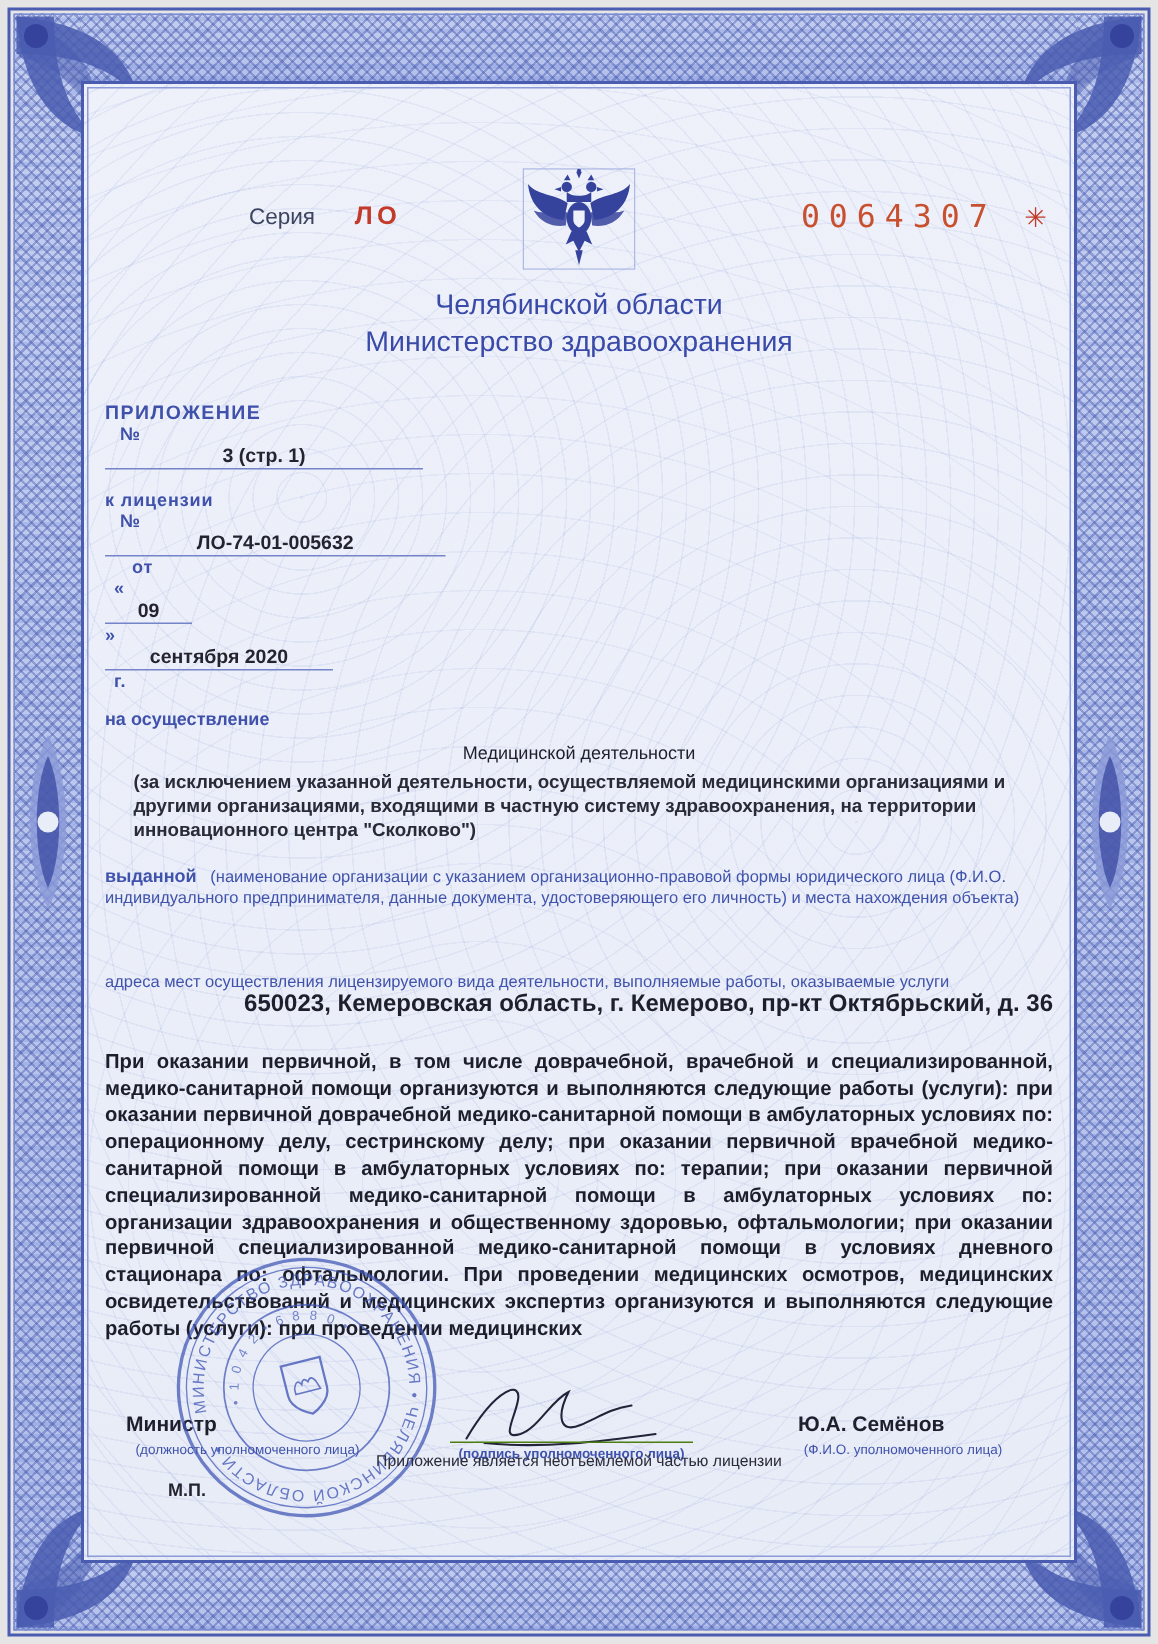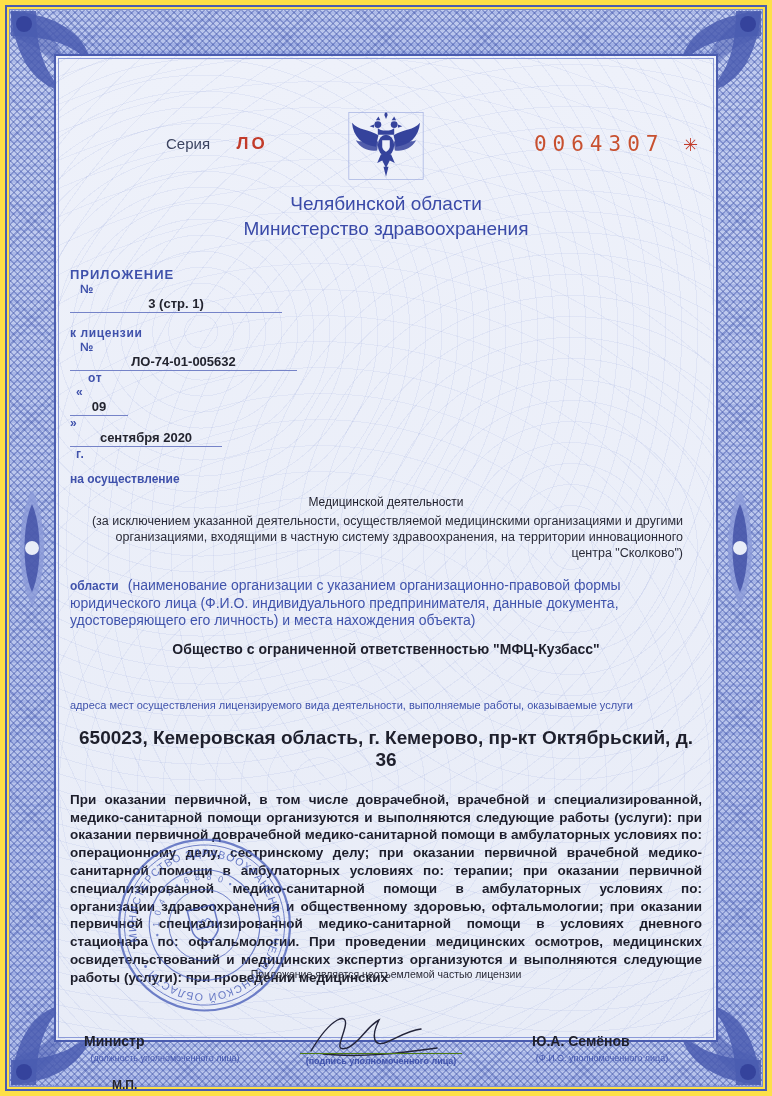--- a/index.html
+++ b/index.html
@@ -1,18 +1,18 @@
 <!DOCTYPE html>
 <html><head>
 <meta charset="utf-8">
 <style>
   html,body { margin:0; padding:0; background:#9aa2b8; }
   .page {
     position:relative; width:772px; height:1096px; margin:0 auto;
-    background:#fde047; overflow:hidden;
+    background:#e5e5e5; overflow:hidden;
     font-family:"Liberation Sans", sans-serif;
     color:#23242f;
   }
   
   .frame-line { position:absolute; pointer-events:none; }
   .fl-outer { inset:5px;  border:2px solid #4a5cb0; }
   .fl-mid   { inset:9px;  border:1px solid #7c8cd0; }
   .fl-inner { inset:54px; border:2px solid #4a5cb0; }
   .fl-inner2{ inset:58px; border:1px solid #8b9ad8; }
   .band {
@@ -61,27 +61,27 @@
   .lbl.caps { font-size:13px; letter-spacing:1px; }
   .nsign { margin:0 8px 0 10px; font-weight:bold; }
   .slot { display:inline-block; border-bottom:1px solid #7583c8; text-align:center;
           font-size:13px; font-weight:bold; color:#23242f; padding:0 6px 1px; }
   .slot.annex { min-width:200px; }
   .slot.lic   { min-width:215px; }
   .slot.day   { min-width:46px; }
   .slot.month { min-width:140px; }
   .purpose { margin-top:11px; font-size:12px; color:#3f51ab; font-weight:bold; }
   .act-title { margin-top:9px; text-align:center; font-size:12px; font-weight:normal; color:#1e1f2c; }
-  .act-note { margin:5px auto 16px; width:94%; text-align:right; font-size:12.5px; line-height:1.25; color:#2a2b38; font-weight:400; }
+  .act-note { margin:5px auto 16px; width:94%; text-align:left; font-size:12.5px; line-height:1.25; color:#2a2b38; font-weight:700; }
   .issued { margin-top:14px; font-size:11px; line-height:1.25; color:#4053ac; }
   .issued .lead { font-weight:bold; font-size:12px; margin-right:6px; }
-  .issued .tiny { font-size:14px; }
+  .issued .tiny { font-size:11px; }
   .org { margin-top:11px; text-align:center; font-size:14px; font-weight:bold; color:#1e1f2c; }
   .addr-label { margin-top:42px; font-size:11px; color:#4053ac; }
-  .addr-value { margin-top:16px; text-align:center; font-size:19px; font-weight:bold; color:#1e1f2c; }
+  .addr-value { text-align:right; font-size:16px; font-weight:bold; color:#1e1f2c; }
   .body-text { margin-top:20px; text-align:justify; font-size:13.5px; font-weight:bold; line-height:1.32; color:#1d1e2b; }
   .sig-row { margin-top:22px; display:grid; grid-template-columns:150px 1fr 170px; align-items:flex-end; }
   .sig-pos  { font-size:14px; font-weight:bold; color:#1e1f2c; padding-left:14px; }
   .sig-name { font-size:14px; font-weight:bold; color:#1e1f2c; padding-right:4px; }
   .sig-scribble { justify-self:center; margin-bottom:-14px; }
   .note-row { display:grid; grid-template-columns:190px 1fr 200px; margin-top:4px; font-size:9px; color:#4053ac; }
   .note-row .n { text-align:center; }
   .note-row .n.mid { border-top:1px solid #4d7c0f; padding-top:2px; margin:0 40px;font-weight:bold; }
   .seal-mark { margin-top:12px; margin-left:42px; font-size:12px; font-weight:bold; color:#23242f; }
   .footer-note { position:absolute; left:70px; right:70px; top:968px; text-align:center;
@@ -226,24 +226,23 @@
       <span class="slot month">сентября 2020</span>
       <span class="lbl" style="margin-left:6px;">г.</span>
     </div>
 
     <div class="purpose">на осуществление</div>
 
     <div class="act-title">Медицинской деятельности</div>
     <div class="act-note">(за исключением указанной деятельности, осуществляемой медицинскими организациями и другими организациями, входящими в частную систему здравоохранения, на территории инновационного центра "Сколково")</div>
 
     <div class="issued">
-      <span class="lead">области</span>
+      <span class="lead">выданной</span>
       <span class="tiny">(наименование организации с указанием организационно-правовой формы юридического лица (Ф.И.О. индивидуального предпринимателя, данные документа, удостоверяющего его личность) и места нахождения объекта)</span>
     </div>
-    <div class="org">Общество с ограниченной ответственностью "МФЦ-Кузбасс"</div>
 
     <div class="addr-label">адреса мест осуществления лицензируемого вида деятельности, выполняемые работы, оказываемые услуги</div>
     <div class="addr-value">650023, Кемеровская область, г. Кемерово, пр-кт Октябрьский, д. 36</div>
 
     <div class="body-text">При оказании первичной, в том числе доврачебной, врачебной и специализированной, медико-санитарной помощи организуются и выполняются следующие работы (услуги): при оказании первичной доврачебной медико-санитарной помощи в амбулаторных условиях по: операционному делу, сестринскому делу; при оказании первичной врачебной медико-санитарной помощи в амбулаторных условиях по: терапии; при оказании первичной специализированной медико-санитарной помощи в амбулаторных условиях по: организации здравоохранения и общественному здоровью, офтальмологии; при оказании первичной специализированной медико-санитарной помощи в условиях дневного стационара по: офтальмологии. При проведении медицинских осмотров, медицинских освидетельствований и медицинских экспертиз организуются и выполняются следующие работы (услуги): при проведении медицинских</div>
 
     <div class="sig-row">
       <span class="sig-pos">Министр</span>
       <svg class="sig-scribble" width="150" height="54" viewBox="0 0 150 54">
         <path d="M10,42 C30,8 48,2 44,18 C41,31 33,43 46,39 C58,35 66,17 78,11 C70,27 72,39 86,33 C98,28 106,22 120,20 M22,45 C60,49 100,44 136,39" stroke="#23243a" stroke-width="1.4" fill="none" stroke-linecap="round"></path>

